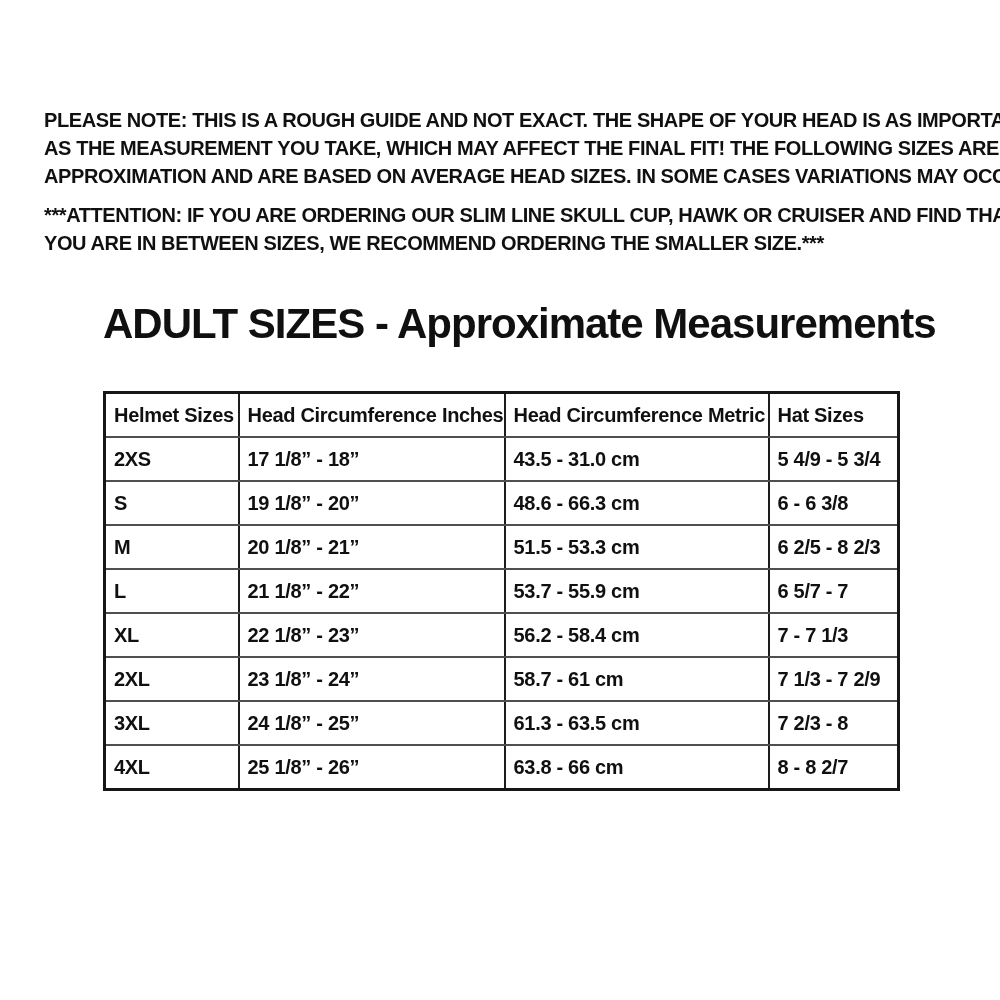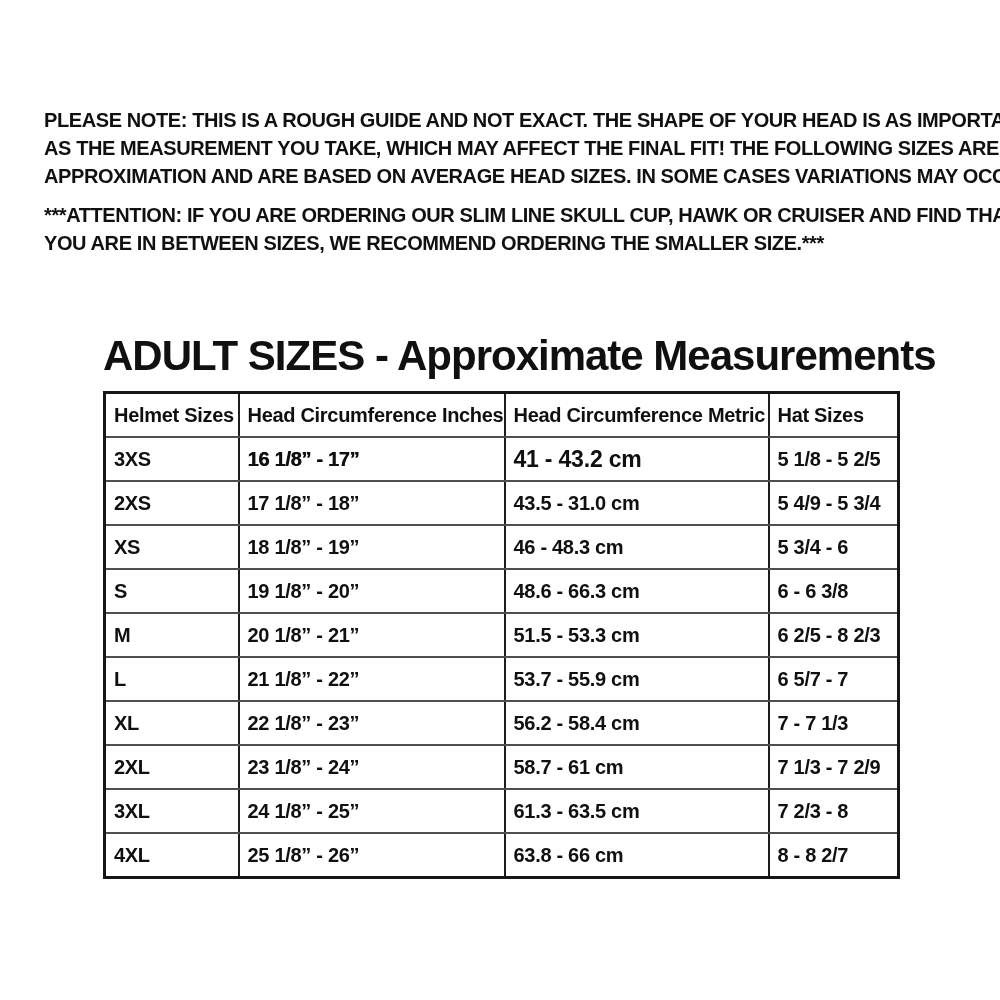--- a/index.html
+++ b/index.html
@@ -23,21 +23,21 @@
     letter-spacing: -0.4px;
     line-height: 28px;
   }
   .para .line {
     white-space: nowrap;
   }
   #note-paragraph { top: 106px; }
   #attention-paragraph { top: 201px; }
   .doc-title {
     position: absolute;
-    top: 332px;
+    top: 300px;
     left: 103px;
     width: 794px;
     margin: 0;
     text-align: center;
     font-size: 42px;
     font-weight: 700;
     letter-spacing: -1px;
     white-space: nowrap;
   }
   table.size-table {
@@ -98,36 +98,24 @@
   <thead>
     <tr>
       <th>Helmet Sizes</th>
       <th>Head Circumference Inches</th>
       <th>Head Circumference Metric</th>
       <th>Hat Sizes</th>
     </tr>
   </thead>
   <tbody>
     <tr>
-      <td>3XS</td>
-      <td class="semi">16 1/8” - 17”</td>
-      <td class="emph">41 - 43.2 cm</td>
-      <td>5 1/8 - 5 2/5</td>
-    </tr>
-    <tr>
       <td>2XS</td>
       <td>17 1/8” - 18”</td>
       <td>43.5 - 31.0 cm</td>
       <td>5 4/9 - 5 3/4</td>
-    </tr>
-    <tr>
-      <td>XS</td>
-      <td>18 1/8” - 19”</td>
-      <td>46 - 48.3 cm</td>
-      <td>5 3/4 - 6</td>
     </tr>
     <tr>
       <td>S</td>
       <td>19 1/8” - 20”</td>
       <td>48.6 - 66.3 cm</td>
       <td>6 - 6 3/8</td>
     </tr>
     <tr>
       <td>M</td>
       <td>20 1/8” - 21”</td>

